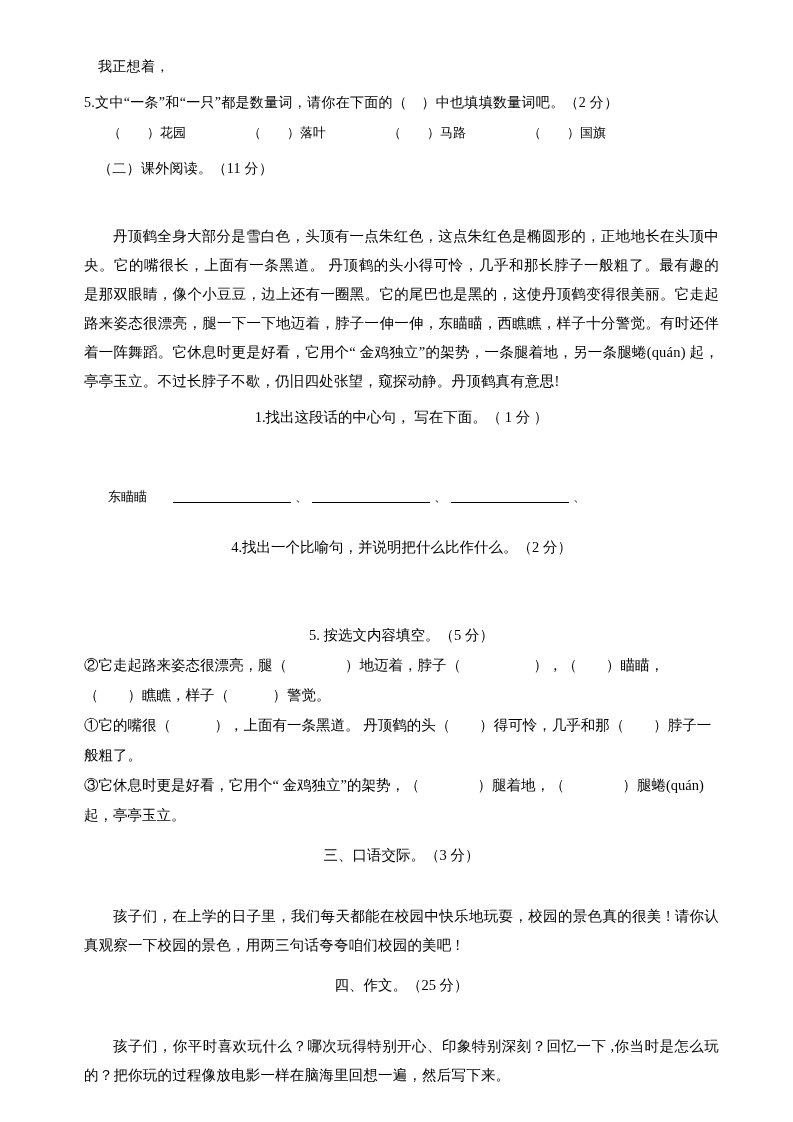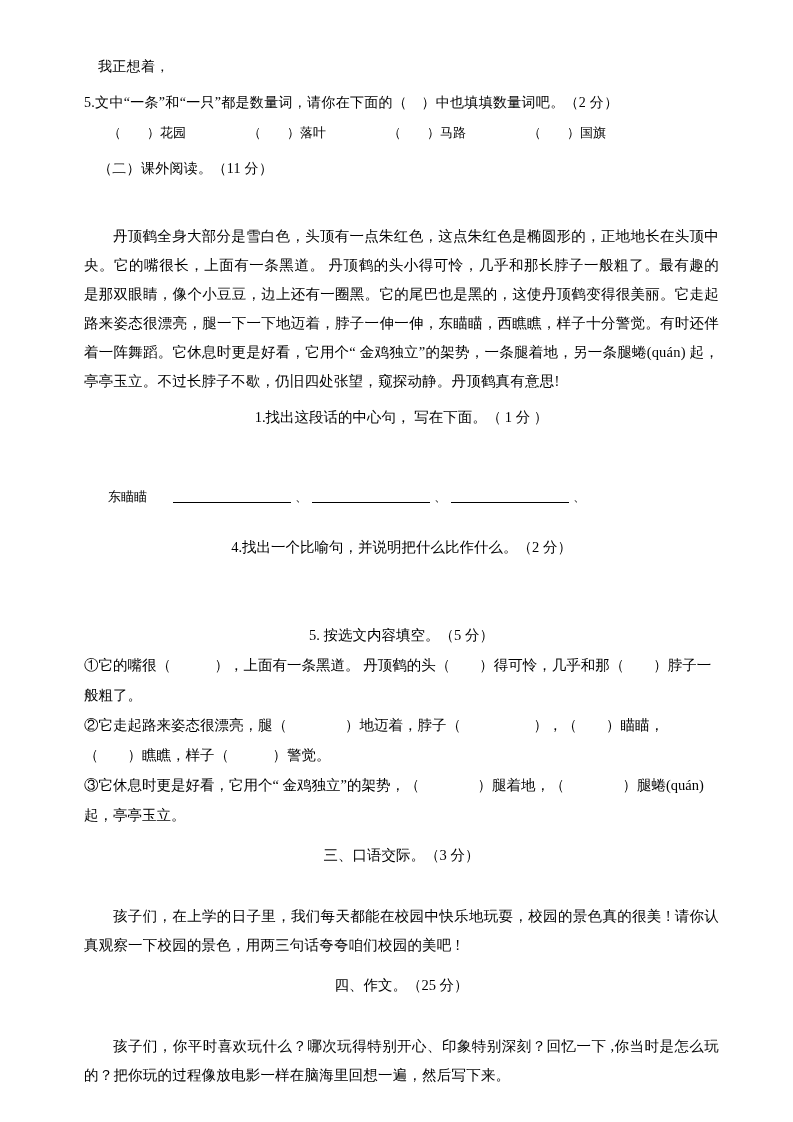--- a/index.html
+++ b/index.html
@@ -103,23 +103,23 @@
   <div class="gap-14"></div>
 
   <div class="q">4.找出一个比喻句，并说明把什么比作什么。（2 分）</div>
 
   <div class="gap-40"></div>
 
   <div class="gap-18"></div>
 
   <div class="q">5. 按选文内容填空。（5 分）</div>
 
+  <div class="sub-line">②它走起路来姿态很漂亮，腿（　　　　）地迈着，脖子（　　　　　），（　　）瞄瞄，（　　）瞧瞧，样子（　　　）警觉。</div>
+
   <div class="sub-line">①它的嘴很（　　　），上面有一条黑道。 丹顶鹤的头（　　）得可怜，几乎和那（　　）脖子一般粗了。</div>
-
-  <div class="sub-line">②它走起路来姿态很漂亮，腿（　　　　）地迈着，脖子（　　　　　），（　　）瞄瞄，（　　）瞧瞧，样子（　　　）警觉。</div>
 
   <div class="sub-line">③它休息时更是好看，它用个“ 金鸡独立”的架势，（　　　　）腿着地，（　　　　）腿蜷(quán) 起，亭亭玉立。</div>
 
   <div class="gap-10"></div>
 
   <div class="q">三、口语交际。（3 分）</div>
 
   <div class="para first">孩子们，在上学的日子里，我们每天都能在校园中快乐地玩耍，校园的景色真的很美 ! 请你认真观察一下校园的景色，用两三句话夸夸咱们校园的美吧 !</div>
 
   <div class="gap-10"></div>

